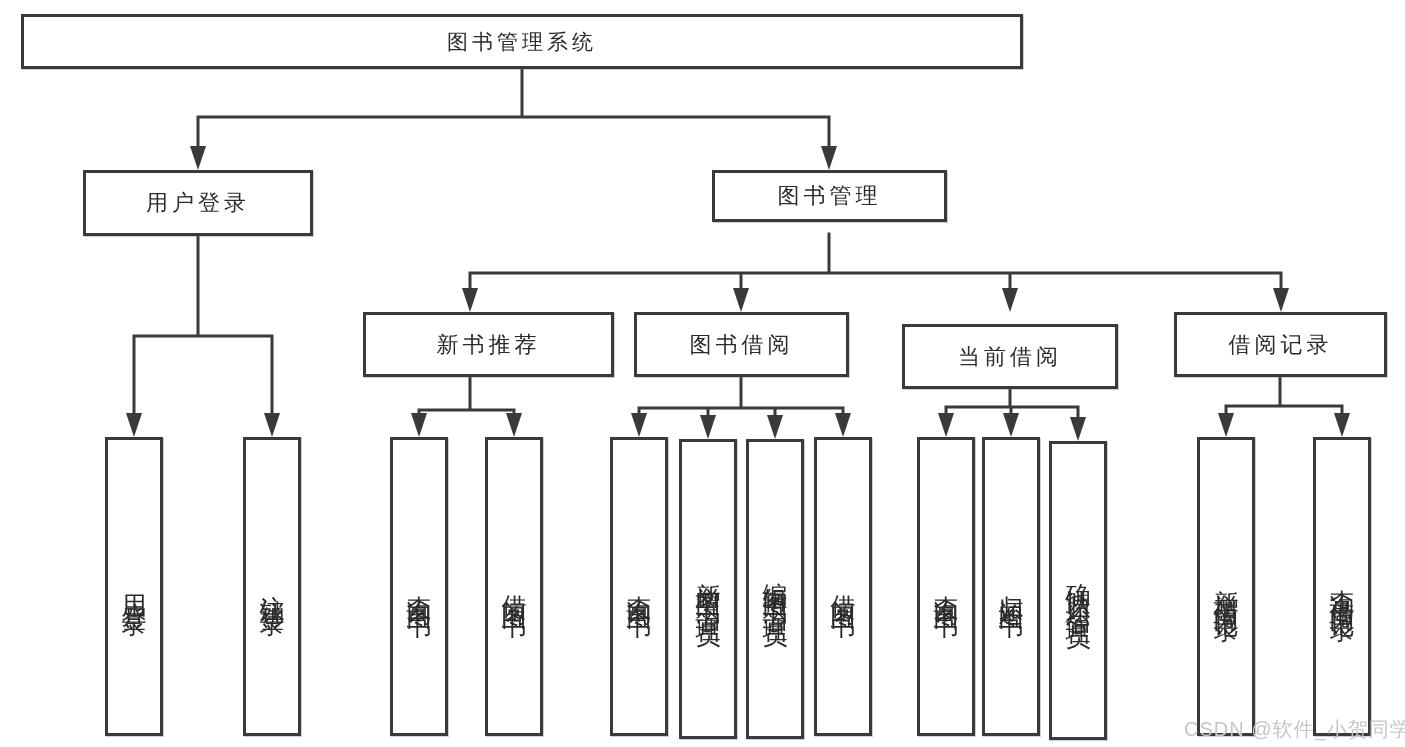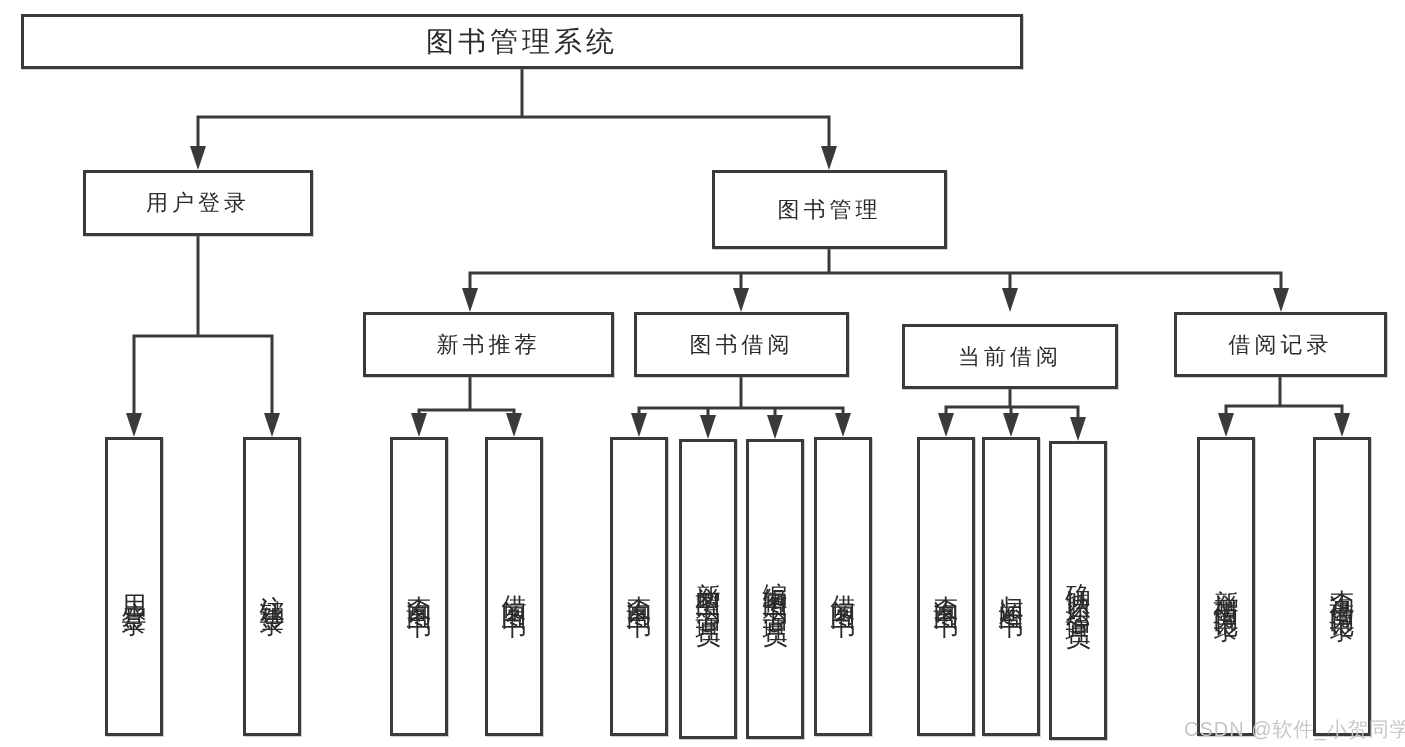--- a/index.html
+++ b/index.html
@@ -31,21 +31,21 @@
     color: #2b2b2b;
     display: flex;
     align-items: center;
     justify-content: center;
     box-shadow: 1px 1px 0 rgba(120,120,120,0.35);
   }
   .node .label {
     white-space: nowrap;
   }
   .root-node .label {
-    font-size: 28px;
+    font-size: 21px;
     letter-spacing: 4px;
   }
   .h-node .label {
     font-size: 22px;
     letter-spacing: 4px;
   }
   .v-node .label {
     writing-mode: vertical-rl;
     text-orientation: mixed;
     font-size: 25px;
@@ -108,21 +108,21 @@
     </g>
   </svg>
 
   <div class="node root-node" style="left:21px; top:14px; width:1002px; height:55px;">
     <span class="label">图书管理系统</span>
   </div>
 
   <div class="node h-node" style="left:83px; top:170px; width:230px; height:66px;">
     <span class="label">用户登录</span>
   </div>
-  <div class="node h-node" style="left:712px; top:170px; width:235px; height:79px;">
+  <div class="node h-node" style="left:712px; top:170px; width:235px; height:52px;">
     <span class="label">图书管理</span>
   </div>
 
   <div class="node h-node" style="left:363px; top:312px; width:251px; height:65px;">
     <span class="label">新书推荐</span>
   </div>
   <div class="node h-node" style="left:634px; top:312px; width:215px; height:65px;align-items:center;">
     <span class="label">图书借阅</span>
   </div>
   <div class="node h-node" style="left:902px; top:324px; width:216px; height:65px;">

